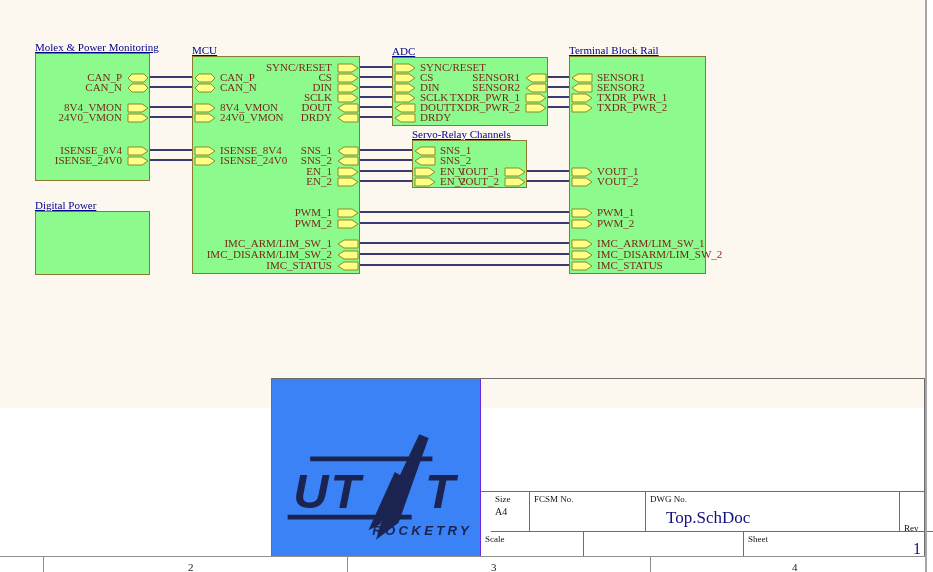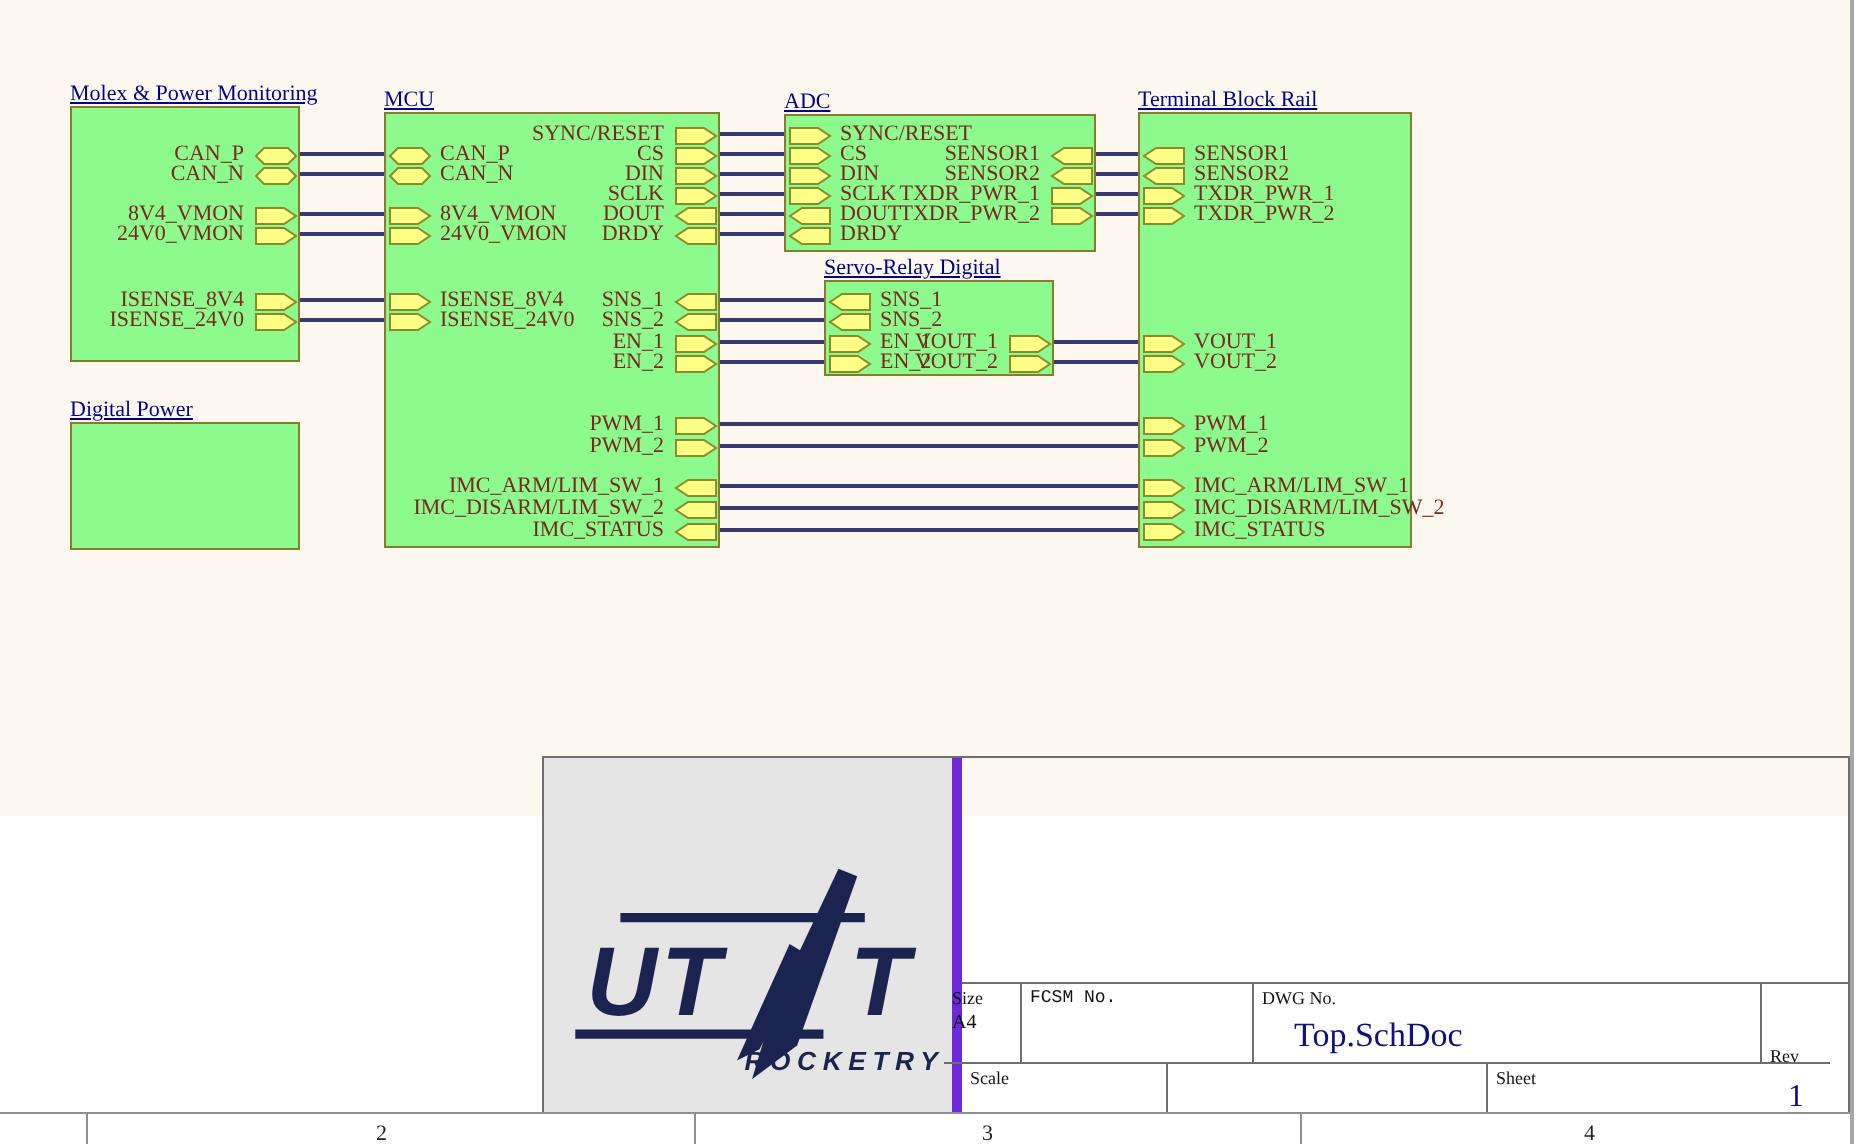--- a/index.html
+++ b/index.html
@@ -19,30 +19,30 @@
     color:#00008B;text-decoration:underline;white-space:nowrap;}
   .entry-arrow{position:absolute;}
   .entry-label{position:absolute;font-size:11px;line-height:11px;color:#7a281c;white-space:nowrap;}
   .wire{position:absolute;height:2px;background:#3a3a70;}
 
   
   .tb{position:absolute;left:271px;top:378px;width:654px;height:179px;
     border:1px solid #6e6e6e;box-sizing:border-box;}
   .tb *{box-sizing:border-box;}
   .tb-cell{position:absolute;}
-  .tb-logo{left:0;top:0;width:209px;height:177px;border-right:5px solid #6d28d9;background:#e5e5e5;}
+  .tb-logo{left:0;top:0;width:209px;height:177px;border-right:1px solid #6d28d9;background:#3b82f6;}
   .tb-title{left:209px;top:0;width:443px;height:49px;border-bottom:1px solid #6e6e6e;
     display:flex;align-items:center;padding-left:14px;font-size:23px;color:#10107e;white-space:nowrap;}
   .tb-drawn{left:209px;top:49px;width:443px;height:64px;border-bottom:1px solid #6e6e6e;
     padding:7px 0 0 14px;font-size:15px;line-height:23px;color:#10107e;}
-  .tb-info{left:200px;top:113px;width:443px;height:40px;border-bottom:1px solid #6e6e6e;}
+  .tb-info{left:219px;top:113px;width:443px;height:40px;border-bottom:1px solid #6e6e6e;}
   .tb-scale-row{left:209px;top:153px;width:443px;height:24px;}
   .cell-label{position:absolute;left:4px;top:2px;font-size:9px;color:#111;}
   .c-size{left:0;top:0;width:39px;height:40px;border-right:1px solid #6e6e6e;}
-  .c-fcsm{left:39px;top:0;width:116px;height:40px;border-right:1px solid #6e6e6e;font-family:Liberation Mono, monospace;}
+  .c-fcsm{left:39px;top:0;width:116px;height:40px;border-right:1px solid #6e6e6e;}
   .c-dwg{left:155px;top:0;width:254px;height:40px;border-right:1px solid #6e6e6e;}
   .c-rev{left:409px;top:0;width:34px;height:40px;margin-top:29px;}
   .c-scale{left:0;top:0;width:103px;height:24px;border-right:1px solid #6e6e6e;}
   .c-mid{left:103px;top:0;width:160px;height:24px;border-right:1px solid #6e6e6e;}
   .c-sheet{left:263px;top:0;width:180px;height:24px;}
   .size-val{position:absolute;left:4px;top:14px;font-size:10px;color:#111;}
   .dwg-val{position:absolute;left:20px;bottom:4px;font-size:17px;color:#10107e;}
   .rev-val{position:absolute;left:0;right:0;bottom:3px;text-align:center;font-size:16px;color:#10107e;}
   .logo-svg{position:absolute;left:10px;top:55px;}
 </style>
@@ -232,21 +232,21 @@
         <svg width="22" height="10" class="entry-arrow" style="left: 132px; top: 35px;">
           <polygon points="1,1 15,1 21,5 15,9 1,9" fill="#FFFF86" stroke="#8a8a28"></polygon>
         </svg>
         <span class="entry-label" style="top: 34px; right: 27px; color: rgb(122, 40, 28);">TXDR_PWR_1</span>
         <svg width="22" height="10" class="entry-arrow" style="left: 132px; top: 45px;">
           <polygon points="1,1 15,1 21,5 15,9 1,9" fill="#FFFF86" stroke="#8a8a28"></polygon>
         </svg>
         <span class="entry-label" style="top: 44px; right: 27px; color: rgb(122, 40, 28);">TXDR_PWR_2</span>
       </div>
       <div class="block" style="left: 412px; top: 140px; width: 115px; height: 48px; background: rgb(140, 250, 140); border-color: rgb(138, 122, 46);">
-        <div class="block-title">Servo-Relay Digital</div>
+        <div class="block-title">Servo-Relay Channels</div>
         <svg width="22" height="10" class="entry-arrow" style="left: 1px; top: 5px;">
           <polygon points="7,1 21,1 21,9 7,9 1,5" fill="#FFFF86" stroke="#8a8a28"></polygon>
         </svg>
         <span class="entry-label" style="top: 4px; left: 27px; color: rgb(122, 40, 28);">SNS_1</span>
         <svg width="22" height="10" class="entry-arrow" style="left: 1px; top: 15px;">
           <polygon points="7,1 21,1 21,9 7,9 1,5" fill="#FFFF86" stroke="#8a8a28"></polygon>
         </svg>
         <span class="entry-label" style="top: 14px; left: 27px; color: rgb(122, 40, 28);">SNS_2</span>
         <svg width="22" height="10" class="entry-arrow" style="left: 1px; top: 26px;">
           <polygon points="1,1 15,1 21,5 15,9 1,9" fill="#FFFF86" stroke="#8a8a28"></polygon>

